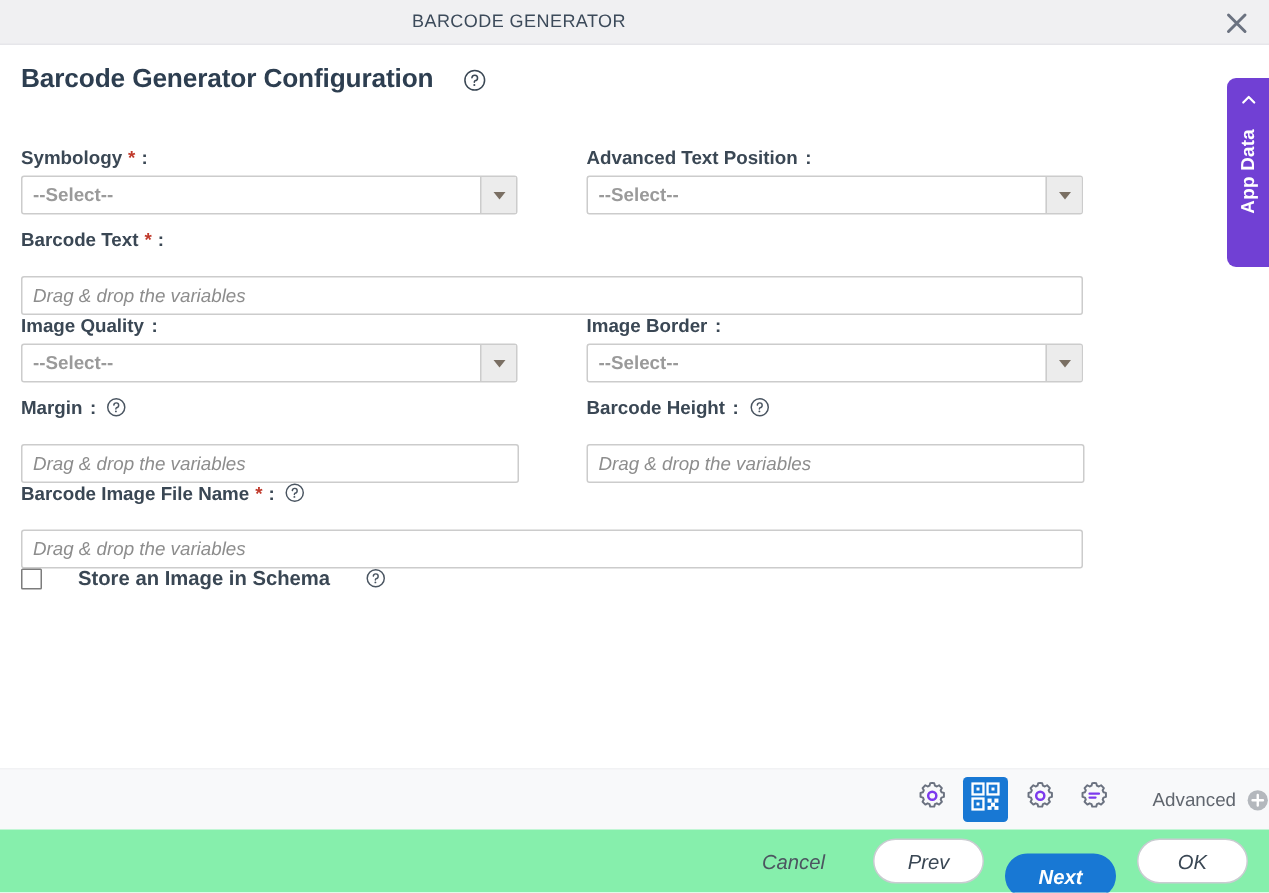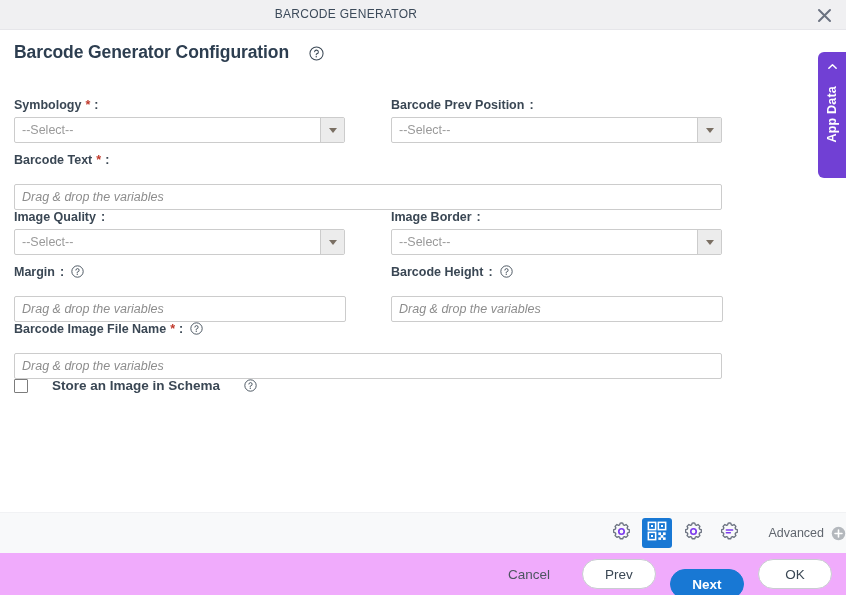--- a/index.html
+++ b/index.html
@@ -82,20 +82,21 @@
     background: #fff;
     border-radius: 2px;
     display: flex; align-items: center;
     cursor: pointer;
   }
   .select-wrap .val {
     font-size: 12.5px;
     color: #9a9a9a;
     padding-left: 7px;
     line-height: 24px;
+    font-weight: bold;
   }
   .select-arrow {
     position: absolute; right: 0; top: 0;
     width: 24px; height: 24px;
     background: #ececec;
     border-left: 1px solid #ccc;
     display: flex; align-items: center; justify-content: center;
     cursor: pointer;
   }
   .caret {
@@ -183,24 +184,25 @@
     margin-left: 18px;
     cursor: pointer;
   }
   .advanced-label { font-size: 12.5px; color: #60666e; }
   .plus-ico { width: 15px; height: 15px; display: block; }
 
   
   .footer {
     position: absolute; left: 0; top: 553px;
     width: 846px; height: 42px;
-    background: #f0abfc;
+    background: #86efac;
     display: flex; align-items: center; justify-content: flex-end;
     padding-right: 14px;
     gap: 14px;
+    font-style: italic;
   }
   .btn {
     font-family: "Liberation Sans", sans-serif;
     font-size: 13.5px;
     border-radius: 17px;
     height: 30px;
     min-width: 74px;
     display: flex; align-items: center; justify-content: center;
     cursor: pointer;
     padding: 0 18px;
@@ -245,21 +247,21 @@
       <div class="select-wrap">
         <span class="val">--Select--</span>
         <span class="select-arrow">
             <i class="caret"></i>
           </span>
       </div>
     </div>
 
     <div class="field" style="left:391px; top:97px; width:331px;">
       <div class="flabel">
-        <span>Barcode Prev Position</span>
+        <span>Advanced Text Position</span>
         <span class="colon" style="margin-left:5px;">:</span>
       </div>
       <div class="select-wrap">
         <span class="val">--Select--</span>
         <span class="select-arrow">
             <i class="caret"></i>
           </span>
       </div>
     </div>
 

